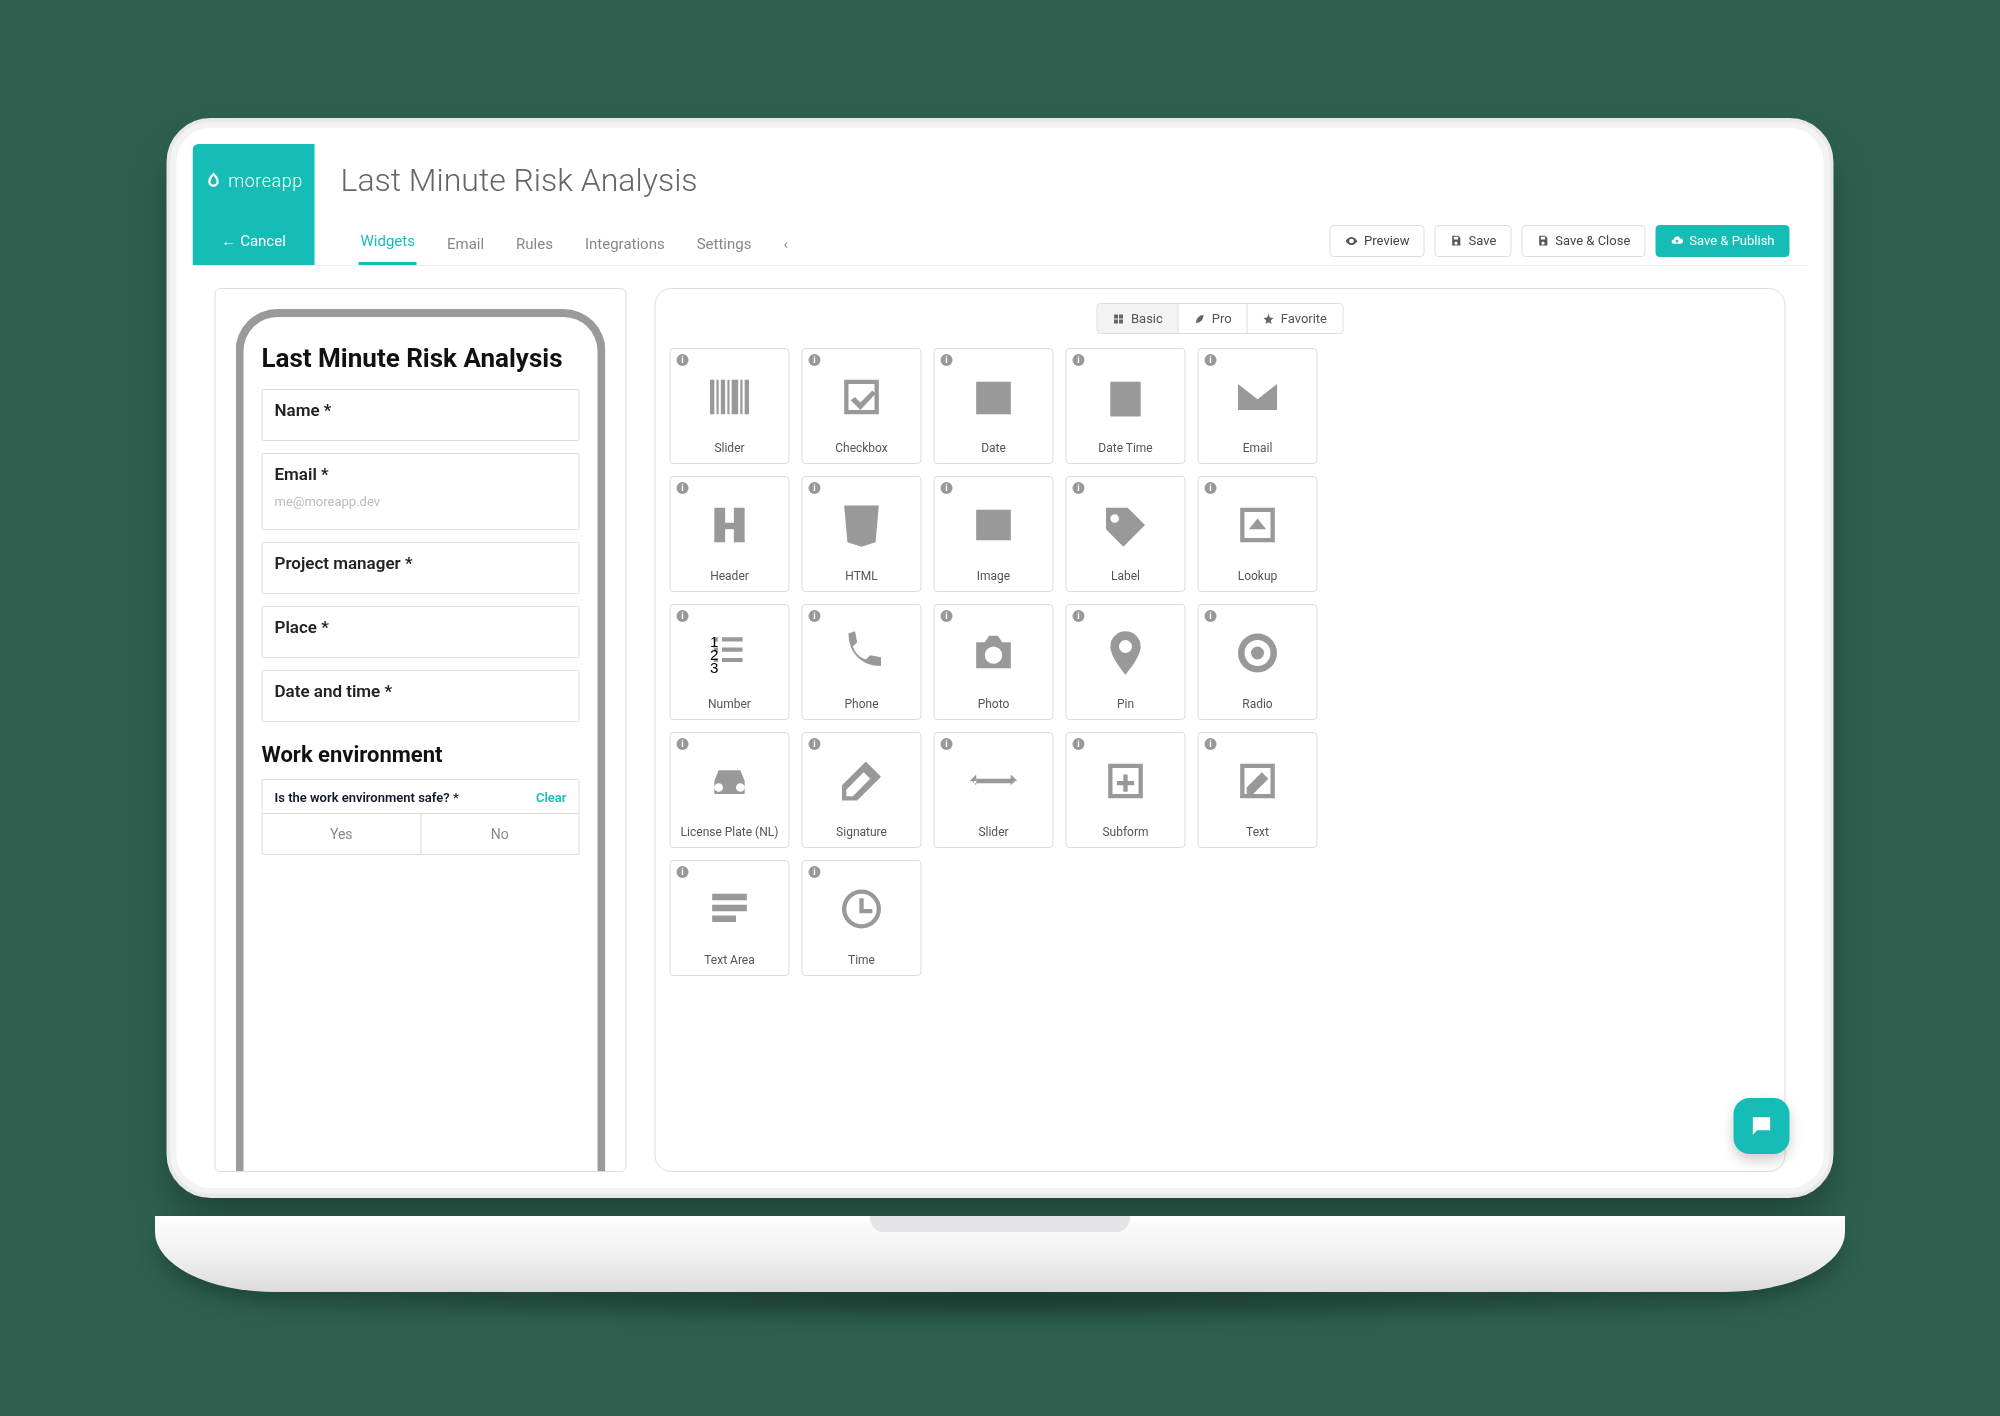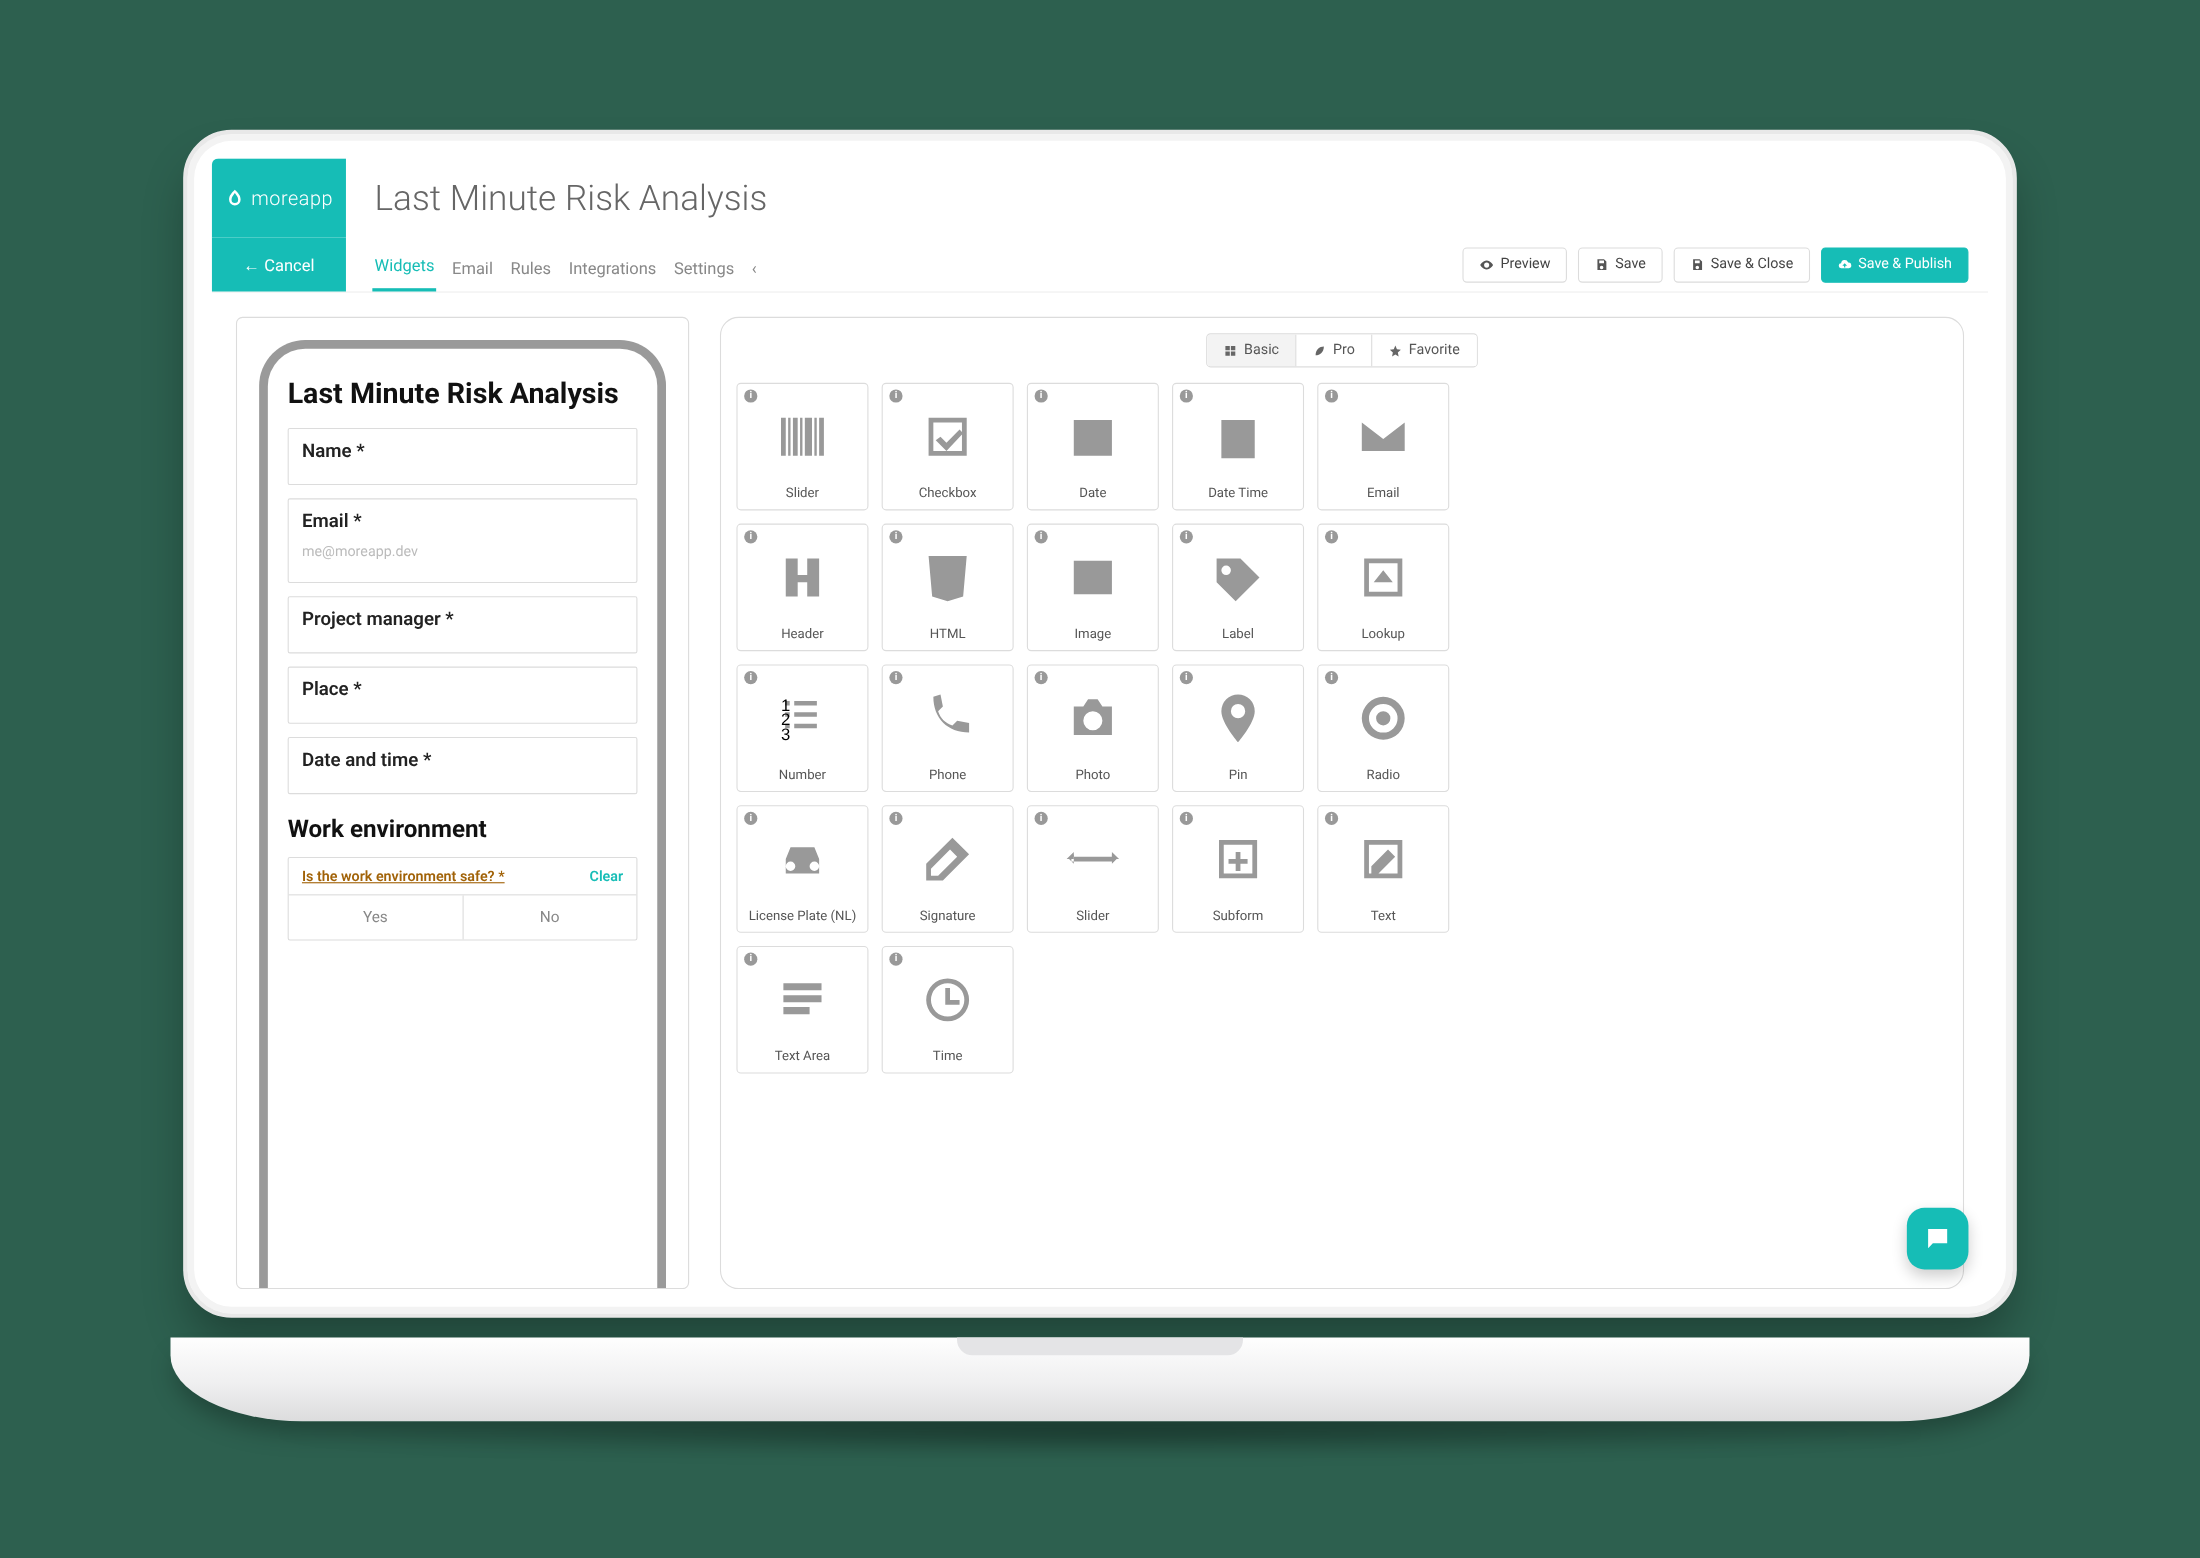--- a/index.html
+++ b/index.html
@@ -54,21 +54,21 @@
     gap:6px;font-size:18px;font-weight:300;letter-spacing:.5px;
   }
   .brand .leaf{width:18px;height:18px;fill:#fff;}
   .title{flex:1;display:flex;align-items:center;padding-left:26px;font-size:32px;font-weight:300;color:#666;}
 
   .subbar{display:flex;align-items:stretch;height:50px;border-bottom:1px solid #eee;}
   .cancel{
     width:122px;background:var(--teal);color:#fff;display:flex;align-items:center;justify-content:center;
     font-size:15px;cursor:pointer;gap:4px;
   }
-  .tabs{display:flex;align-items:flex-end;padding-left:24px;gap:12px;}
+  .tabs{display:flex;align-items:flex-end;padding-left:24px;gap:28px;margin-left:20px;}
   .tab{padding:0 2px 12px 2px;font-size:15px;color:var(--grey-text);cursor:pointer;}
   .tab.active{color:var(--teal);border-bottom:3px solid var(--teal);}
   .tab.arrow{color:var(--grey-text);padding-bottom:12px;}
   .spacer{flex:1;}
   .actions{display:flex;align-items:center;gap:10px;padding-right:18px;}
   .btn{
     height:32px;padding:0 14px;border:1px solid var(--grey-border);border-radius:4px;
     background:#fff;font-size:13px;color:#444;display:flex;align-items:center;gap:6px;cursor:pointer;
   }
   .btn.primary{background:var(--teal);border-color:var(--teal);color:#fff;}
@@ -82,21 +82,21 @@
     width:370px;border:8px solid #9a9a9a;border-bottom:none;border-radius:42px 42px 0 0;
     background:#fff;padding:20px 18px 0 18px;overflow:hidden;
   }
   .form-title{font-size:26px;font-weight:700;color:#111;margin:6px 0 16px 0;}
   .field{border:1px solid var(--grey-border);border-radius:2px;margin-bottom:12px;padding:10px 12px 20px 12px;}
   .field-label{font-size:17px;font-weight:600;color:#222;}
   .field .placeholder{font-size:13px;color:#bbb;margin-top:10px;}
   .section-title{font-size:22px;font-weight:700;color:#111;margin:20px 0 12px 0;}
   .question{border:1px solid var(--grey-border);border-radius:2px;margin-bottom:12px;}
   .question .qhead{display:flex;justify-content:space-between;padding:10px 12px 8px 12px;}
-  .question .qlabel{font-size:13px;font-weight:600;color:#a16207;text-decoration:underline;}
+  .question .qlabel{font-size:13px;font-weight:600;color:#0f172a;}
   .question .clear{font-size:13px;font-weight:600;color:var(--teal);cursor:pointer;}
   .segmented{display:flex;border-top:1px solid var(--grey-border);}
   .segmented div{flex:1;text-align:center;padding:12px 0;font-size:14px;color:#888;cursor:pointer;}
   .segmented div:first-child{border-right:1px solid var(--grey-border);}
 
   .panel{
     flex:1;border:1px solid var(--grey-border);border-radius:17px;background:#fff;padding:14px;
     display:flex;flex-direction:column;overflow:hidden;position:relative;
   }
   .cat-tabs{display:flex;justify-content:center;margin-bottom:14px;}

